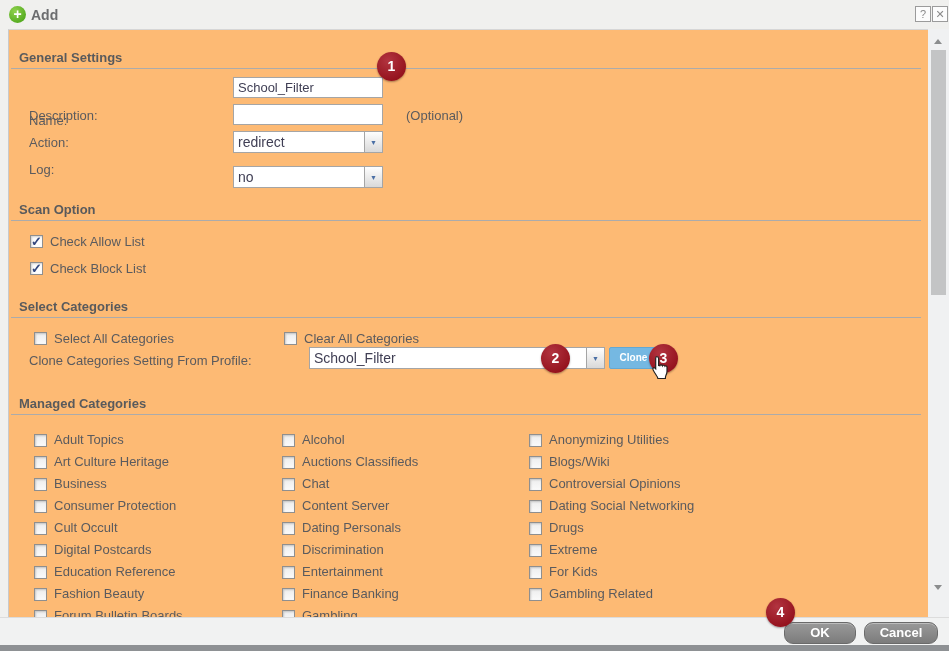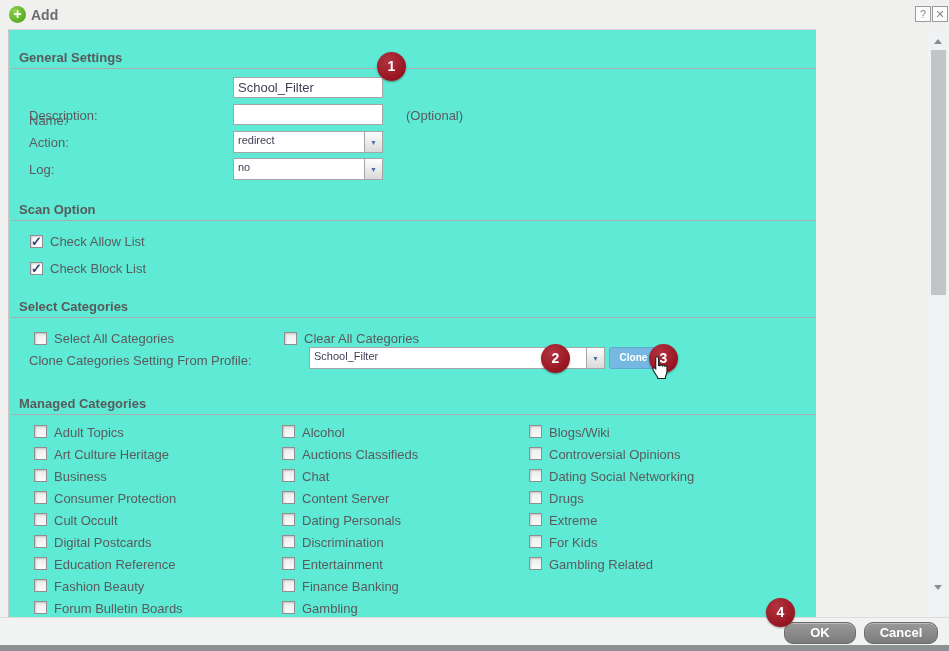--- a/index.html
+++ b/index.html
@@ -11,52 +11,52 @@
   .add-icon { position:absolute; left:9px; top:6px; width:17px; height:17px; border-radius:50%;
     background:radial-gradient(circle at 35% 30%, #8fd14d 0%, #55ab20 75%);
     color:#fff; font-weight:bold; font-size:14px; line-height:16px; text-align:center; }
   .win-title { position:absolute; left:31px; top:7px; font-size:14px; font-weight:bold; color:#6c6d6f;text-align:center; }
   .win-btn { position:absolute; top:6px; width:16px; height:16px; border:1px solid #9b9b9b;
     background:#fcfcfc; color:#8a8a8a; font-size:11px; line-height:14px; text-align:center; cursor:pointer; }
   .btn-help { left:915px; }
   .btn-close { left:932px; }
 
   
-  .content { position:absolute; left:8px; top:29px; width:808px; height:588px; background:#5eead4;
+  .content { position:absolute; left:8px; top:29px; width:920px; height:588px; background:#fdba74;
     border-left:1px solid #c9c9c9; border-top:1px solid #d6d6d6; overflow:hidden; }
 
   .section-h { position:absolute; font-size:13px; font-weight:bold; color:#595a5c; }
   .section-line { position:absolute; left:2px; width:910px; height:0; border-top:1px solid #ababab; }
 
   .lbl { position:absolute; font-size:13px; color:#5b5b5e; }
 
   .txt-input { position:absolute; width:150px; height:21px; border:1px solid #a5a5a5; background:#fff;
     font-family:"Liberation Sans", sans-serif; font-size:13px; color:#3f3e54; padding:0 4px; }
 
   .combo { position:absolute; height:22px; border:1px solid #a5a5a5; background:#fff; display:flex; cursor:pointer; }
-  .combo .val { flex:1; font-size:11px; color:#3f3e54; padding:2px 4px; white-space:nowrap; overflow:hidden; }
+  .combo .val { flex:1; font-size:14px; color:#3f3e54; padding:2px 4px; white-space:nowrap; overflow:hidden; }
   .combo .arrow { width:18px; border-left:1px solid #a5a5a5;
     background:linear-gradient(#fefefe,#d9d9d9); position:relative; }
   .combo .arrow::before { content:"▼"; position:absolute; left:50%; top:50%;
     transform:translate(-50%,-50%); font-size:7px; color:#4a6fa5; }
 
   
   .cb { display:inline-block; width:13px; height:13px; border:1px solid #8f8f8f; flex:0 0 13px;
     background:linear-gradient(#ededed,#fafafa); box-shadow:inset 1px 1px 2px rgba(0,0,0,.18);
     position:relative; cursor:pointer; }
   .cb.checked { background:#fdfdfd; }
   .cb.checked::before { content:"✓"; position:absolute; left:0px; top:-2px;
     font-size:13px; font-weight:bold; color:#33477e; }
   .cbrow { position:absolute; display:flex; align-items:center; gap:7px; height:16px; }
   .cbrow .cb { margin-top:1px; }
   .cbrow span.t { font-size:13px; color:#5b5b5e; white-space:nowrap; }
 
   
   .cat-col { position:absolute; top:395px; }
-  .cat-item { display:flex; align-items:flex-start; gap:7px; height:22px; }
+  .cat-item { display:flex; align-items:flex-end; gap:7px; height:22px; }
   .cat-item span.t { font-size:13px; color:#5b5b5e; white-space:nowrap; }
 
   
   .clone-btn { position:absolute; left:600px; top:317px; width:49px; height:22px; background:#75b8e2;
     border:1px solid #64a8d2; border-radius:2px; color:#fff; font-weight:bold; font-size:10px;
     text-align:center; line-height:20px; cursor:pointer; }
 
   
   .badge { position:absolute; width:29px; height:29px; border-radius:50%;
     background:radial-gradient(circle at 38% 30%, #b23440 0%, #94121d 75%);
@@ -107,21 +107,21 @@
   <input class="txt-input" style="left: 224px; top: 74px;" value="">
   <div class="lbl" style="left:397px; top:78px;">(Optional)</div>
 
   <div class="lbl" style="left:20px; top:105px;">Action:</div>
   <div class="combo" style="left:224px; top:101px; width:150px;">
     <div class="val">redirect</div>
     <div class="arrow"></div>
   </div>
 
   <div class="lbl" style="left:20px; top:132px;">Log:</div>
-  <div class="combo" style="left:224px; top:128px; width:150px;">
+  <div class="combo" style="left:224px; top:136px; width:150px;">
     <div class="val">no</div>
     <div class="arrow"></div>
   </div>
 
   <div class="section-h" style="left:10px; top:172px;">Scan Option</div>
   <div class="section-line" style="top:190px;"></div>
 
   <div class="cbrow" style="left:21px; top:203px;">
     <span class="cb checked"></span>
     <span class="t">Check Allow List</span>
@@ -227,20 +227,24 @@
       </div>
     <div class="cat-item">
         <span class="cb"></span>
         <span class="t">Gambling</span>
       </div>
   </div>
 
   <div class="cat-col" style="left:520px;">
     <div class="cat-item">
         <span class="cb"></span>
+        <span class="t">Anonymizing Utilities</span>
+      </div>
+    <div class="cat-item">
+        <span class="cb"></span>
         <span class="t">Blogs/Wiki</span>
       </div>
     <div class="cat-item">
         <span class="cb"></span>
         <span class="t">Controversial Opinions</span>
       </div>
     <div class="cat-item">
         <span class="cb"></span>
         <span class="t">Dating Social Networking</span>
       </div>

